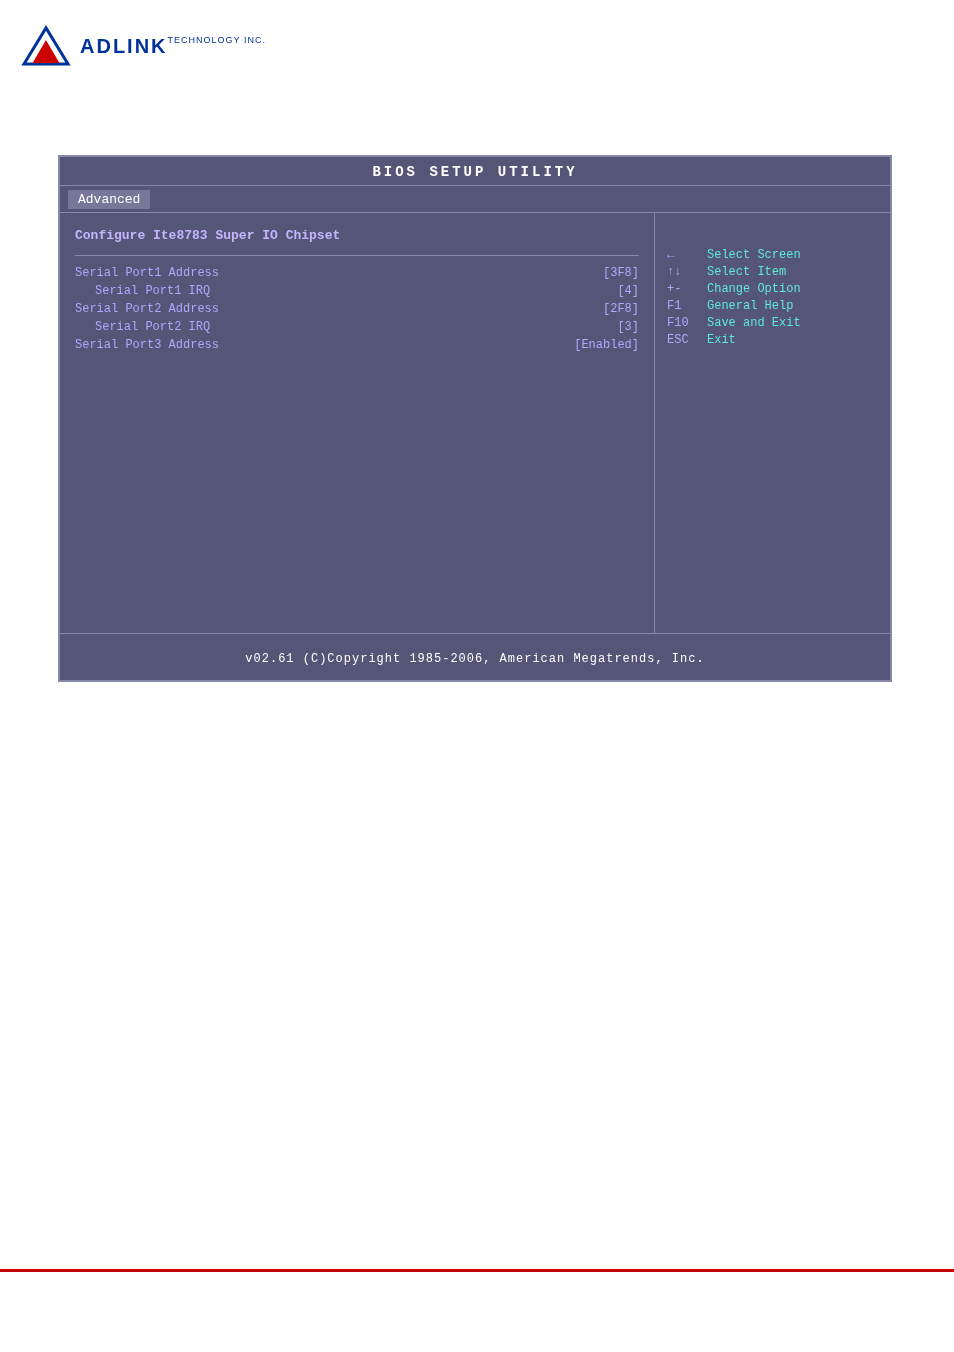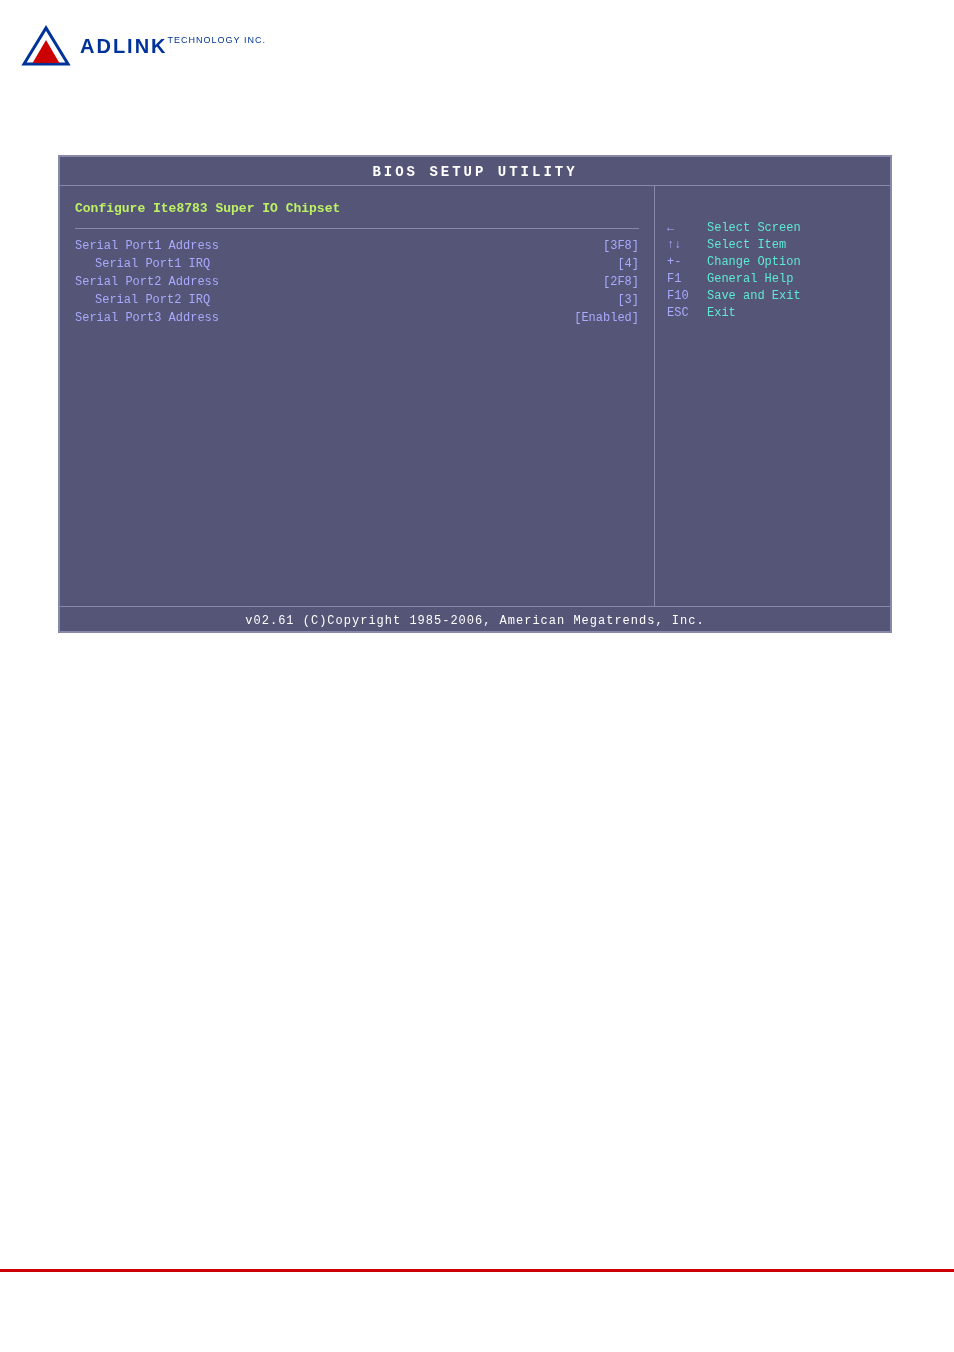--- a/index.html
+++ b/index.html
@@ -97,21 +97,21 @@
 
     
     .bios-left {
       flex: 1;
       padding: 15px 15px;
       border-right: 1px solid #8888aa;
       background: #555577;
     }
 
     .bios-section-title {
-      color: #bef264;
+      color: #c4b5fd;
       font-family: 'Courier New', monospace;
       font-size: 13px;
       font-weight: bold;
       margin-bottom: 12px;
     }
 
     .bios-divider {
       border: none;
       border-top: 1px solid #8888aa;
       margin-bottom: 10px;
@@ -169,21 +169,21 @@
     }
     .bios-key-desc {
       color: #5eead4;
     }
 
     
     .bios-footer {
       background: #555577;
       border-top: 1px solid #8888aa;
       text-align: center;
-      padding: 3px 0;
+      padding: 14px 0;
     }
     .bios-footer-text {
       color: #ffffff;
       font-family: 'Courier New', monospace;
       font-size: 12px;
       letter-spacing: 1px;
     }
   </style>
 </head>
 <body>
@@ -200,20 +200,23 @@
     <span class="logo-subtitle">TECHNOLOGY INC.</span>
   </div>
 </div>
 
 <div class="bios-container">
 
   <div class="bios-title-bar">
     <span class="bios-title-text">BIOS  SETUP  UTILITY</span>
   </div>
 
+  <div class="bios-tab-bar">
+    <span class="bios-tab">Advanced</span>
+  </div>
 
   <div class="bios-content">
 
     <div class="bios-left">
       <div class="bios-section-title">Configure Ite8783 Super IO Chipset</div>
       <hr class="bios-divider">
 
       <div id="bios-items-container">
           <div class="bios-item">
             <span class="bios-item-label">Serial Port1 Address</span>

